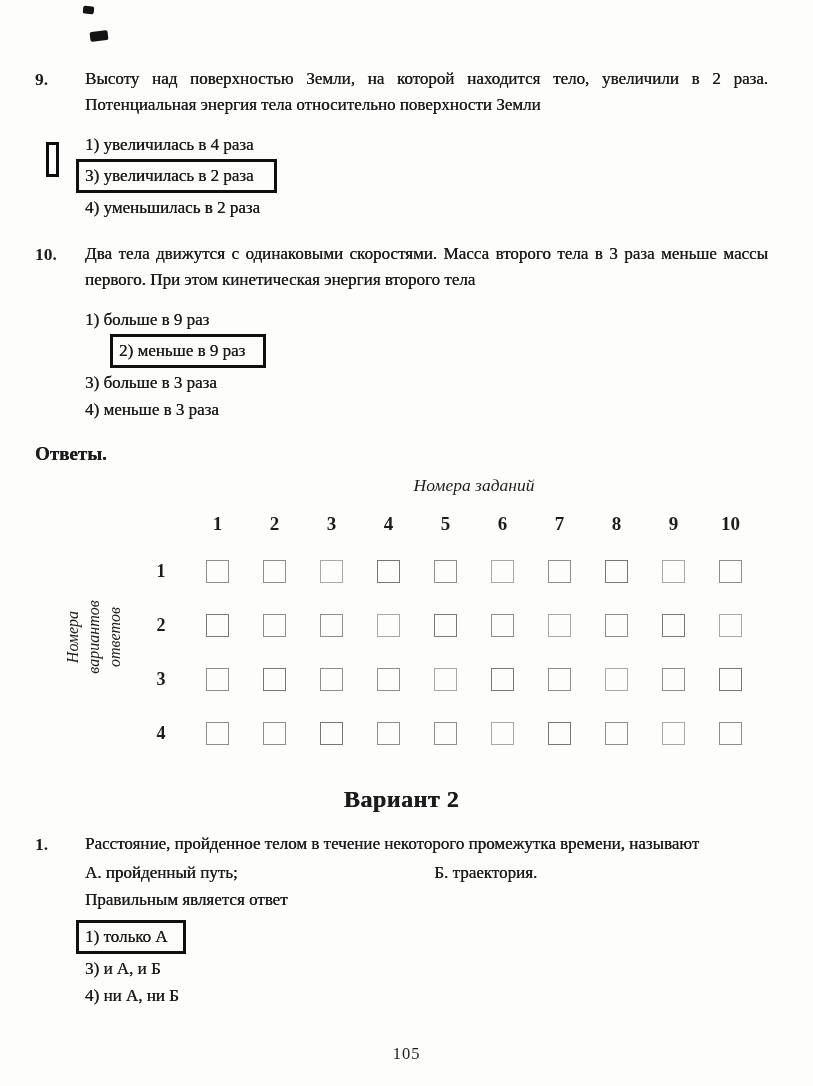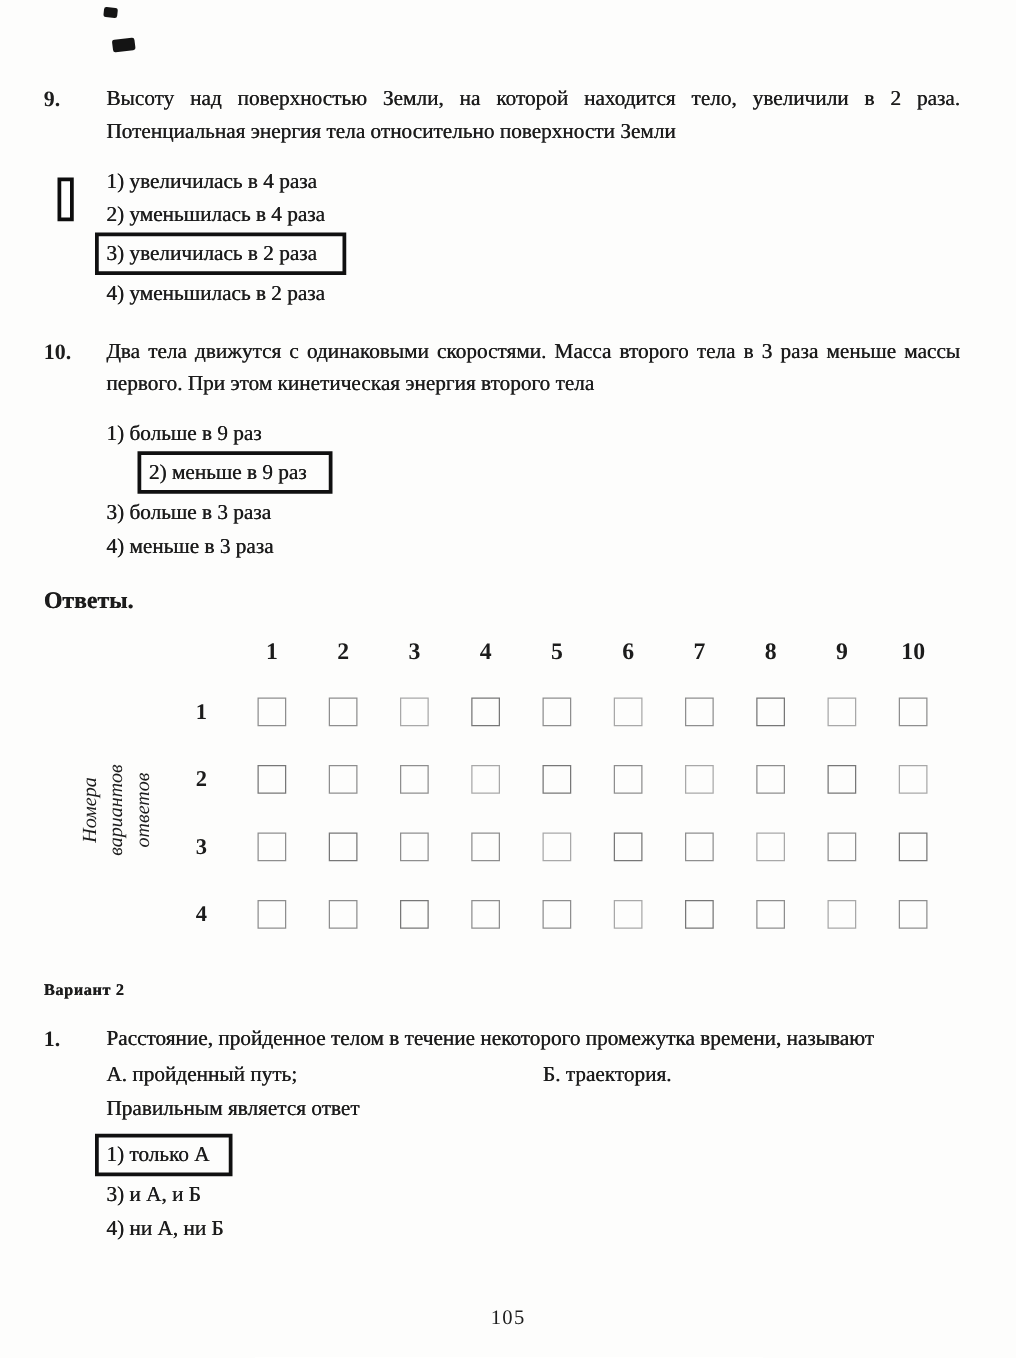--- a/index.html
+++ b/index.html
@@ -66,21 +66,21 @@
   .row-head { font-weight:bold; font-size:18px; justify-self:center; }
   .square {
     width:23px; height:23px;
     border:1px solid #8e8e8e;
     background:transparent;
   }
   .cell:nth-child(3n) .square { border-color:#a8a8a8; }
   .cell:nth-child(4n) .square { border-color:#777; }
 
   .variant-title {
-    text-align:left; font-weight:bold; font-size:13px;
+    text-align:center; font-weight:bold; font-size:24px;
     margin:26px 0 18px 0; letter-spacing:0.5px;
     text-shadow:0.3px 0 0 currentColor;
   }
 
   .ab-row { font-size:17px; line-height:27px; text-shadow:0.3px 0 0 currentColor; }
   .choice-a { display:inline-block; width:345px; }
   .prompt { font-size:17px; line-height:27px; text-shadow:0.3px 0 0 currentColor; }
 
   .page-number {
     position:absolute; left:0; bottom:22px; width:100%;
@@ -97,21 +97,20 @@
   <div class="artifact a3"></div>
 
   <div class="content">
 
     <section class="question">
       <div class="q-num">9.</div>
       <div class="q-body">
         <p class="q-text">Высоту над поверхностью Земли, на которой находится тело, увеличили в 2 раза. Потенциальная энергия тела относительно поверхности Земли</p>
         <div class="options">
           <div class="option"><span>1) увеличилась в 4 раза</span></div>
-          <div class="option"><span>2) уменьшилась в 4 раза</span></div>
           <div class="option"><span class="boxed pr-lg">3) увеличилась в 2 раза</span></div>
           <div class="option"><span>4) уменьшилась в 2 раза</span></div>
         </div>
       </div>
     </section>
 
     <section class="question">
       <div class="q-num">10.</div>
       <div class="q-body">
         <p class="q-text">Два тела движутся с одинаковыми скоростями. Масса второго тела в 3 раза меньше массы первого. При этом кинетическая энергия второго тела</p>
@@ -124,20 +123,21 @@
       </div>
     </section>
 
     <section>
       <div class="answers-heading">Ответы.</div>
       <div class="answers-table">
         <div class="rot-wrap">
           <div class="rows-title">Номера вариантов ответов</div>
         </div>
         <div class="table-main">
+          <div class="table-title">Номера заданий</div>
           <div class="grid" id="answers-grid">
               <div></div>
               <div class="col-head">1</div>
               <div class="col-head">2</div>
               <div class="col-head">3</div>
               <div class="col-head">4</div>
               <div class="col-head">5</div>
               <div class="col-head">6</div>
               <div class="col-head">7</div>
               <div class="col-head">8</div>

